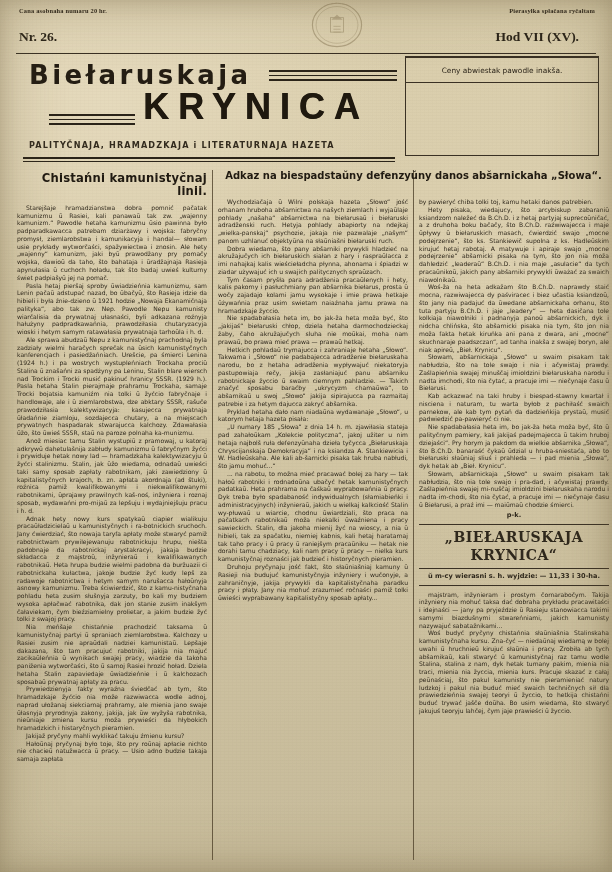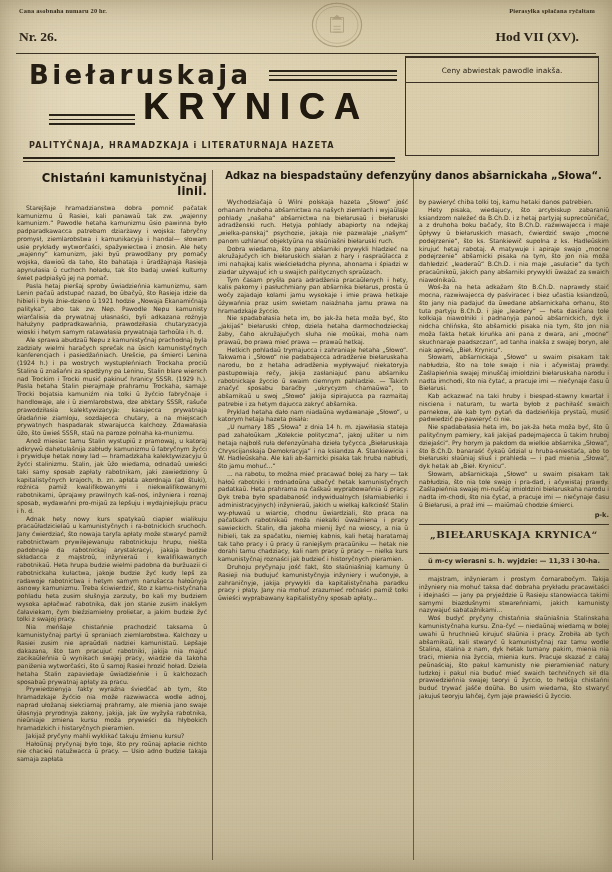--- a/index.html
+++ b/index.html
@@ -115,30 +115,30 @@
     line-height:1.16;
   }
   .hl-1{font-size:11.6px;letter-spacing:.2px;margin:2px 0 5px 0;}
   .spanhead{
     position:absolute;left:205px;top:0;width:391px;
     font-family:"DejaVu Sans", sans-serif;
     font-weight:bold;font-size:10px;line-height:1.18;text-align:center;color:#201a11;
   }
   p{margin:0;text-indent:9px;}
   p.noind{text-indent:0;}
-  .sig{text-align:right;font-weight:bold;font-size:6.6px;margin-top:2px;text-indent:0;}
+  .sig{text-align:center;font-weight:bold;font-size:6.6px;margin-top:2px;text-indent:0;}
 
   
   .notice{
     margin:5px 0 5px 0;border-top:1.8px solid #3a3124;border-bottom:1.8px solid #3a3124;
     padding:4px 0 4px 0;text-align:center;
   }
   .notice .n1{
     font-family:"DejaVu Serif", serif;
-    font-size:10px;font-weight:bold;letter-spacing:.5px;text-indent:0;margin-bottom:11px;
+    font-size:14px;font-weight:bold;letter-spacing:.5px;text-indent:0;margin-bottom:3px;
   }
   .notice .n2{font-size:6.6px;font-weight:bold;text-indent:0;text-align:center;}
   .notice .hr2{border-top:1px solid #3a3124;margin:3px 0 0 0;}
 </style>
 </head>
 <body>
 
 <div class="paper"></div>
 <div class="grain"></div>
 

